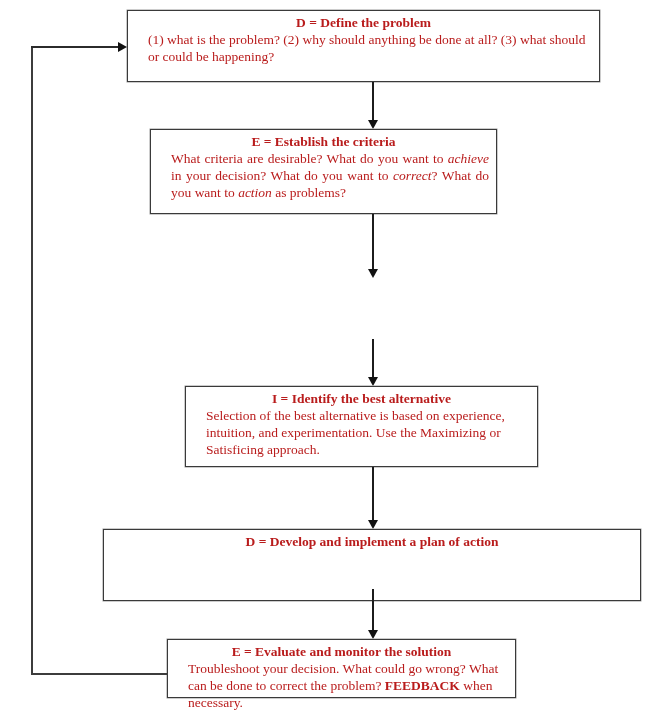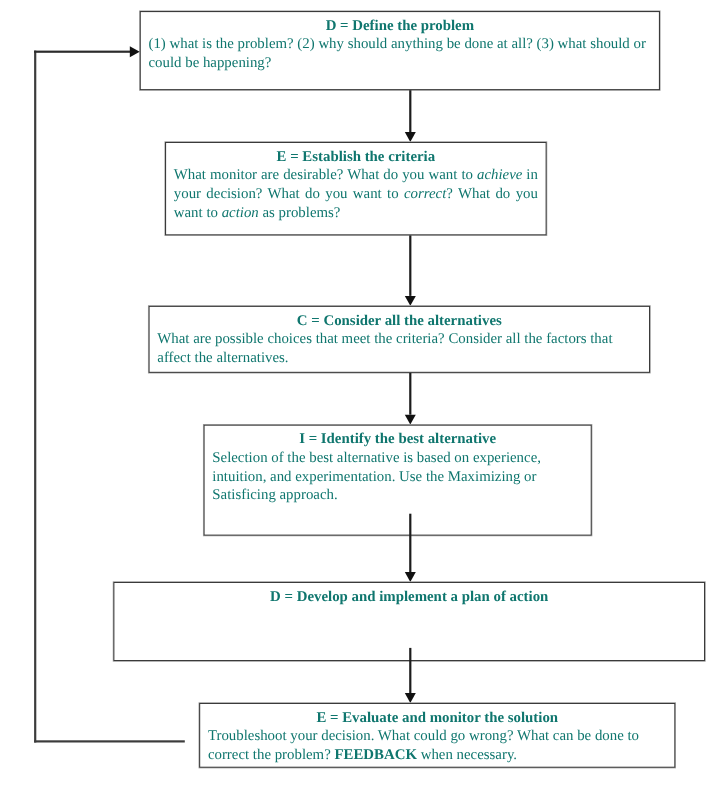--- a/index.html
+++ b/index.html
@@ -6,54 +6,55 @@
     margin: 0;
     padding: 0;
     background: #ffffff;
   }
   #canvas {
     position: relative;
     width: 661px;
     height: 719px;
     background: #ffffff;
     font-family: "Liberation Serif", "DejaVu Serif", serif;
-    color: #0f766e;
+    color: #b91c1c;
     overflow: hidden;
   }
   .box {
     position: absolute;
     box-sizing: border-box;
     background: #ffffff;
     border: 1.5px solid #3a3a3a;
     box-shadow: 0 0 0 0.5px #9a9a9a;
   }
   .box-heading {
     font-weight: bold;
     text-align: center;
     font-size: 13.5px;
     line-height: 17px;
     padding-top: 3px;
   }
   .box-body {
     font-size: 13.5px;
     line-height: 17px;
     padding: 0 7px;
+    margin-left: 13px;
   }
   .box-body.justify {
     text-align: justify;
   }
   .box-body em { font-style: italic; }
   .box-body strong { font-weight: bold; }
 
   #b-define    { left: 127px; top:  10px; width: 473px; height: 72px; }
   #b-establish { left: 150px; top: 129px; width: 347px; height: 85px; }
   #b-consider  { left: 135px; top: 278px; width: 456px; height: 61px; }
-  #b-identify  { left: 185px; top: 386px; width: 353px; height: 101px; }
+  #b-identify  { left: 185px; top: 386px; width: 353px; height: 81px; }
   #b-develop   { left: 103px; top: 529px; width: 538px; height: 72px; }
-  #b-evaluate  { left: 181px; top: 639px; width: 433px; height: 59px; }
+  #b-evaluate  { left: 167px; top: 639px; width: 349px; height: 59px; }
 
   .vline {
     position: absolute;
     width: 2px;
     background: #1c1c1c;
   }
   .hline {
     position: absolute;
     height: 2px;
     background: #2e2e2e;
@@ -99,30 +100,26 @@
   <div class="box" id="b-define">
     <div class="box-heading">D = Define the problem</div>
     <div class="box-body">(1) what is the problem? (2) why should anything be done at all? (3) what should or could be happening?</div>
   </div>
 
   <div class="vline" id="a1-line"></div>
   <div class="head-down" id="a1-head"></div>
 
   <div class="box" id="b-establish">
     <div class="box-heading">E = Establish the criteria</div>
-    <div class="box-body justify"><span>What monitor are desirable? What do you want to </span><em>achieve</em><span> in your decision? What do you want to </span><em>correct</em><span>? What do you want to </span><em>action</em><span> as problems?</span></div>
+    <div class="box-body justify"><span>What criteria are desirable? What do you want to </span><em>achieve</em><span> in your decision? What do you want to </span><em>correct</em><span>? What do you want to </span><em>action</em><span> as problems?</span></div>
   </div>
 
   <div class="vline" id="a2-line"></div>
   <div class="head-down" id="a2-head"></div>
 
-  <div class="box" id="b-consider">
-    <div class="box-heading">C = Consider all the alternatives</div>
-    <div class="box-body">What are possible choices that meet the criteria? Consider all the factors that affect the alternatives.</div>
-  </div>
 
   <div class="vline" id="a3-line"></div>
   <div class="head-down" id="a3-head"></div>
 
   <div class="box" id="b-identify">
     <div class="box-heading">I = Identify the best alternative</div>
     <div class="box-body">Selection of the best alternative is based on experience, intuition, and experimentation. Use the Maximizing or Satisficing approach.</div>
   </div>
 
   <div class="vline" id="a4-line"></div>

